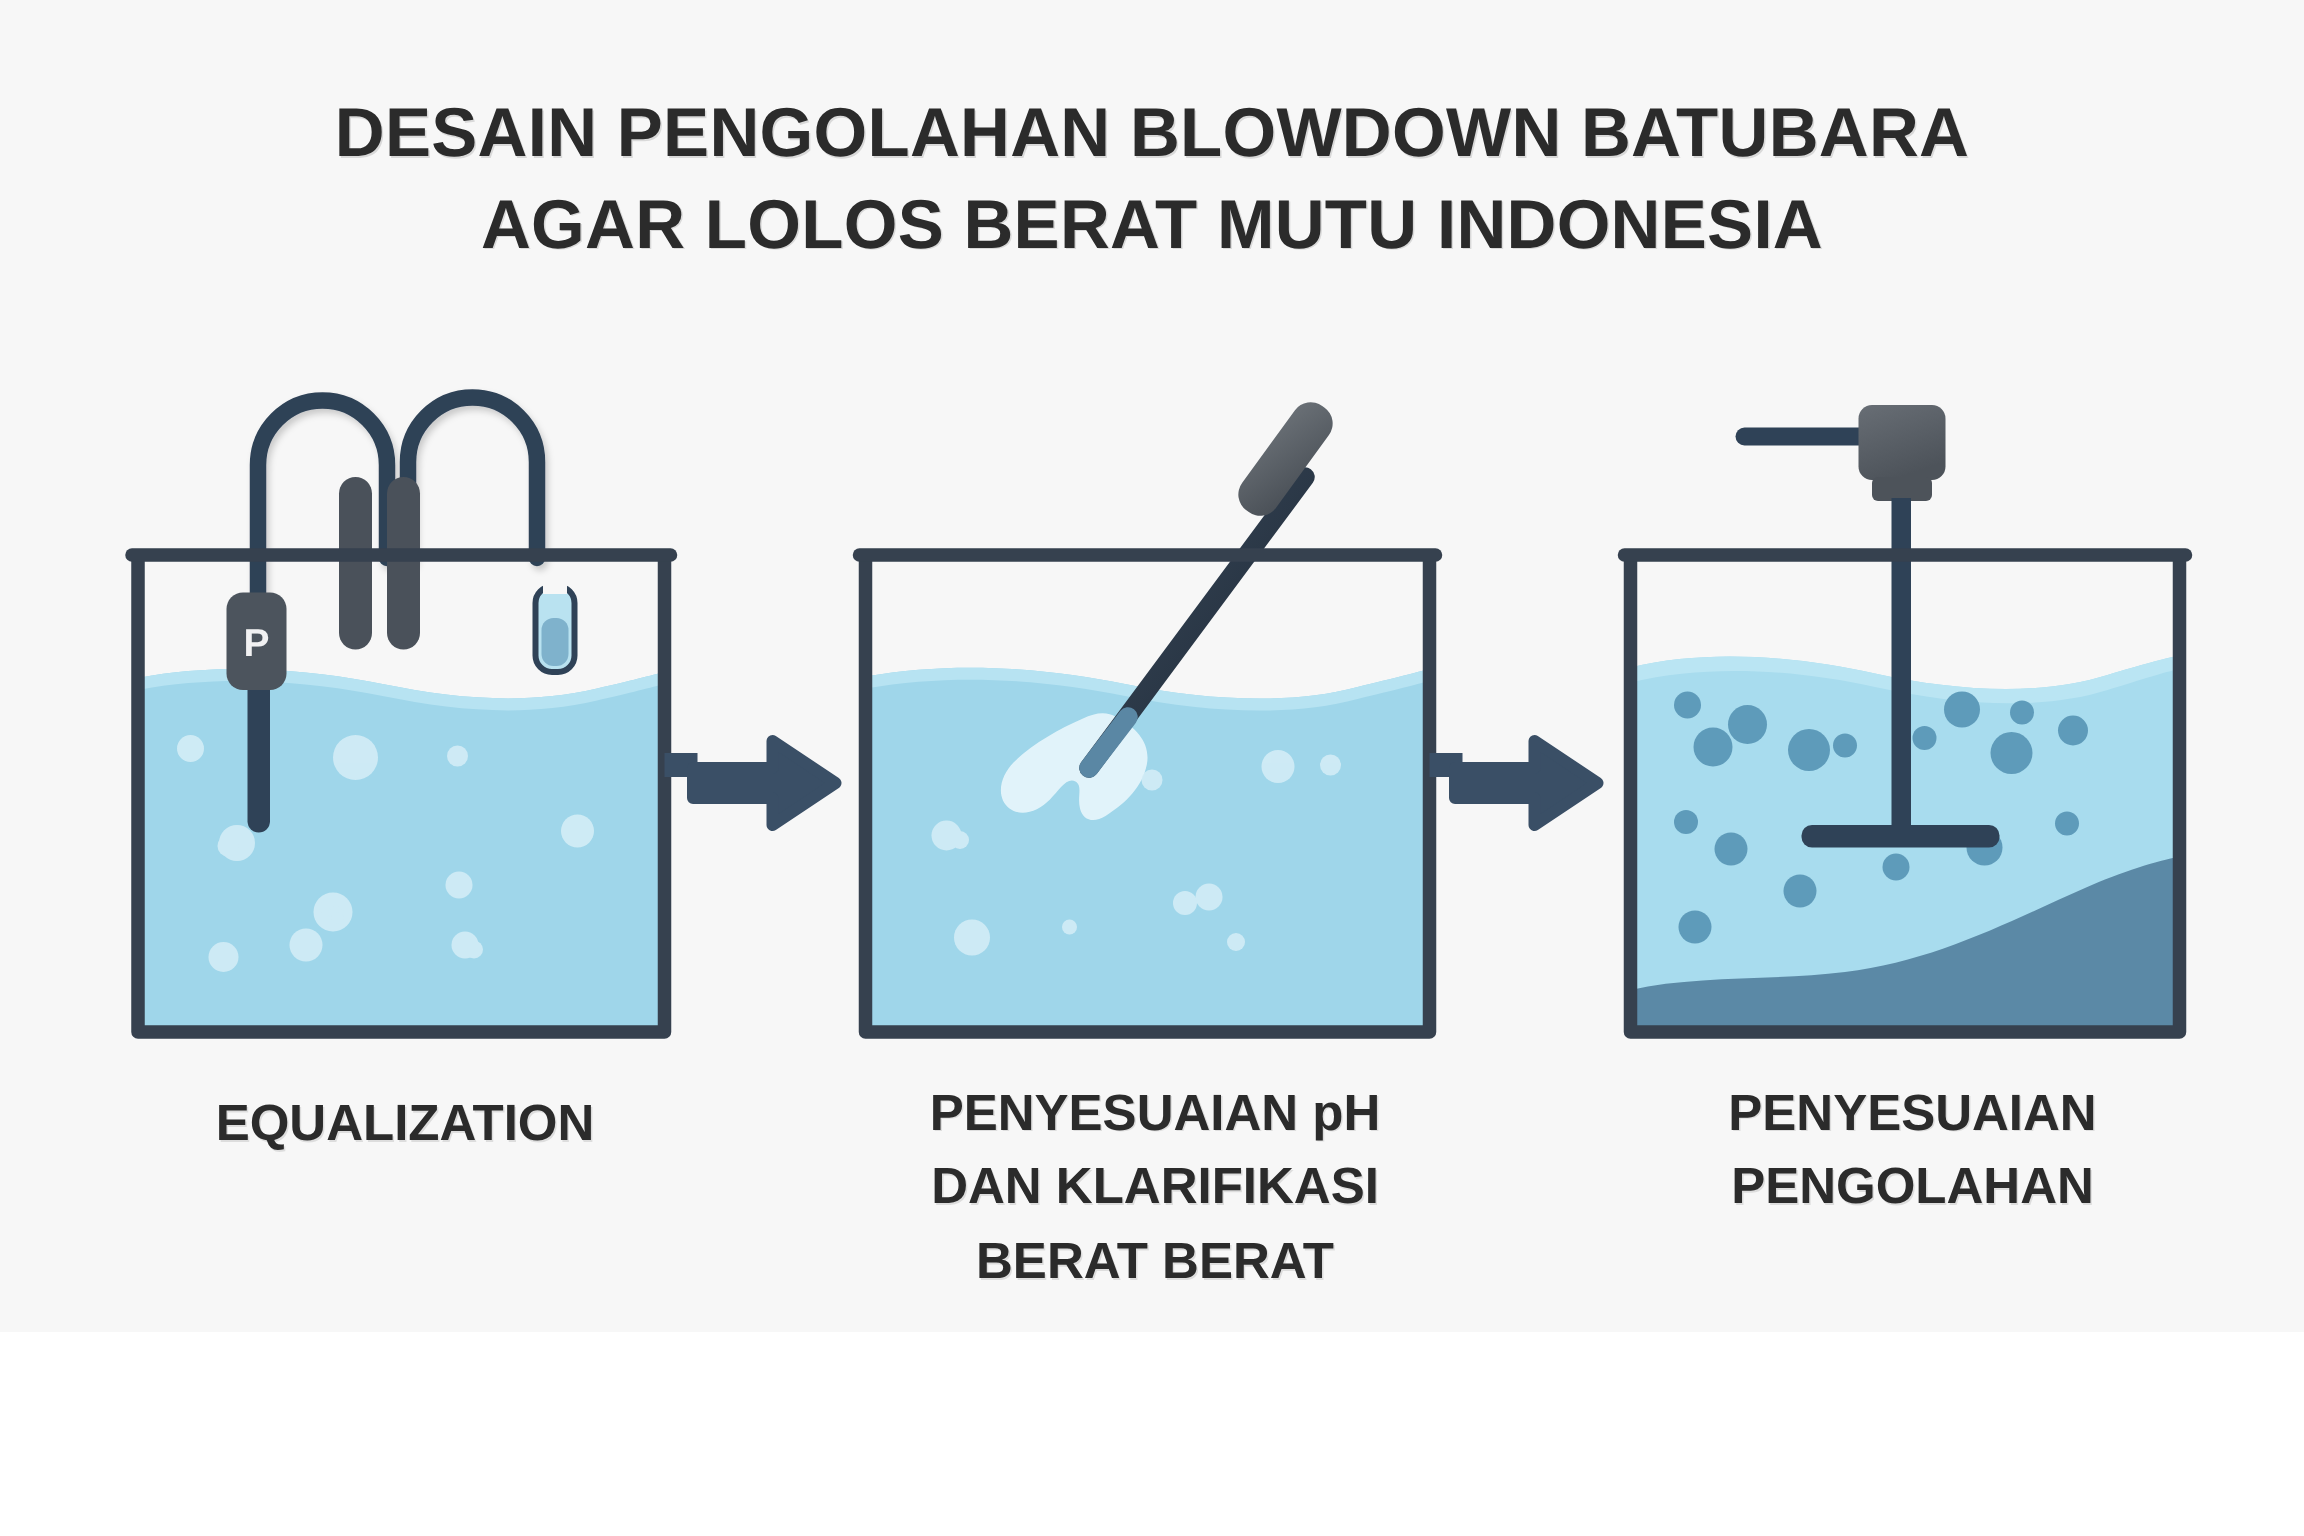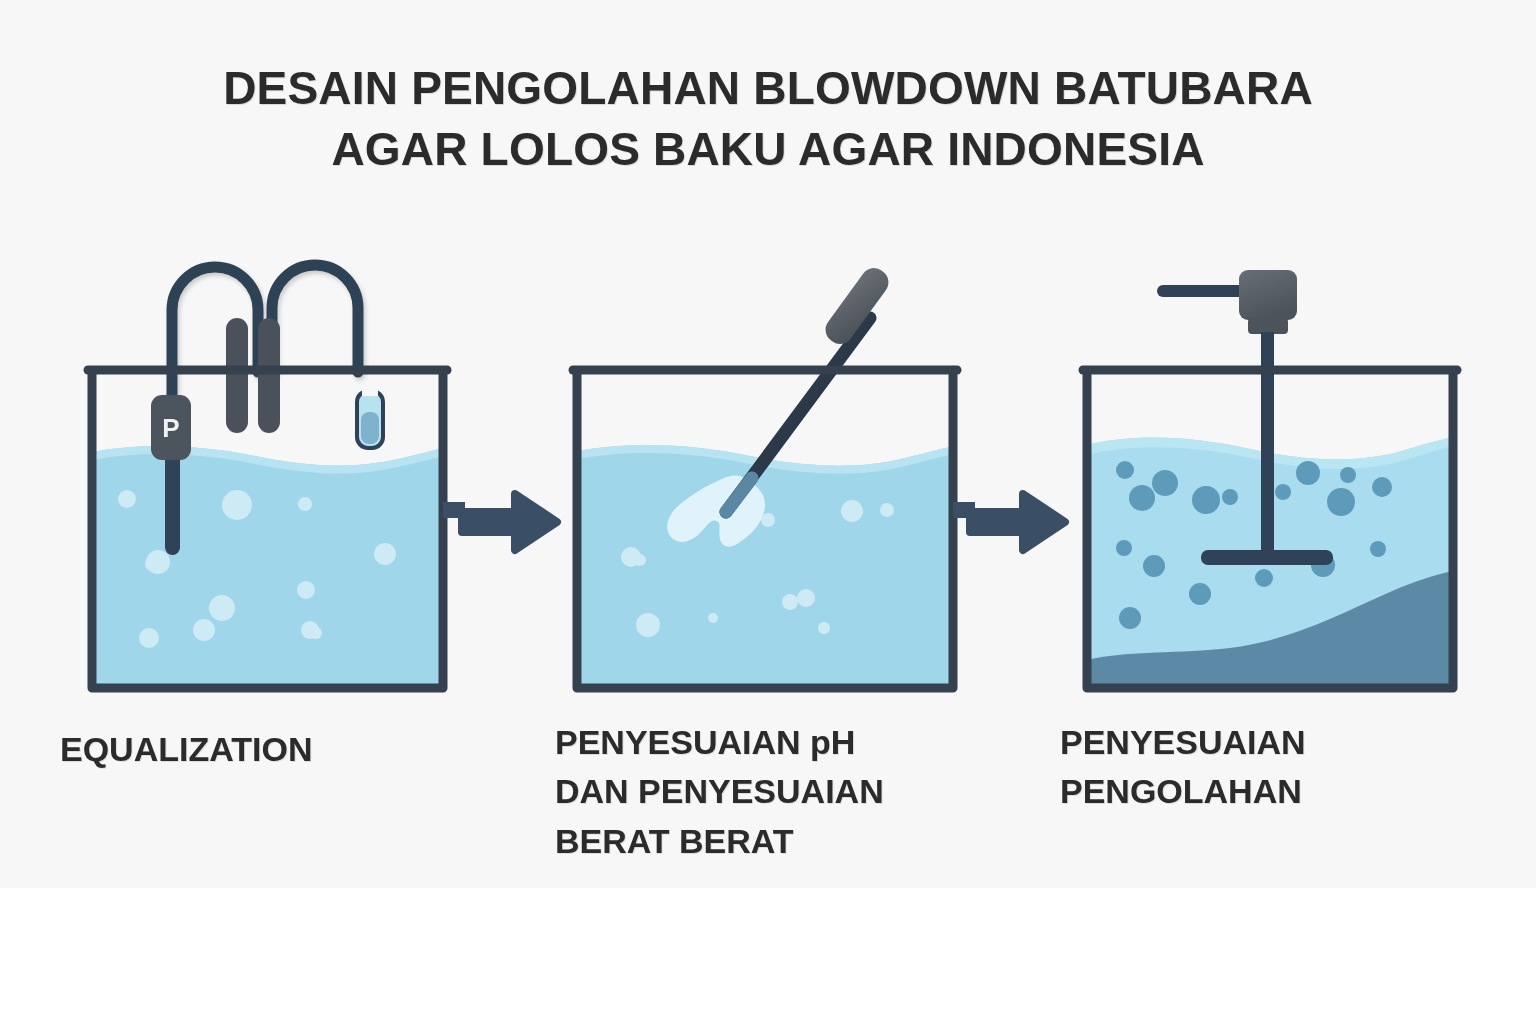--- a/index.html
+++ b/index.html
@@ -37,40 +37,41 @@
     position: absolute;
     left: 0;
     top: 0;
     width: 1536px;
     height: 1024px;
   }
 
   
   .caption {
     position: absolute;
+    text-align: center;
     color: #2b2b2b;
     font-size: 34px;
     font-weight: bold;
     line-height: 1.45;
     text-shadow: 1px 1px 0 rgba(0,0,0,0.10);
   }
   .caption .cline { display: block; white-space: pre; }
 
   #cap-1 { left: 60px;  top: 725px; width: 420px; }
   #cap-2 { left: 555px; top: 718px; width: 430px; }
   #cap-3 { left: 1060px; top: 718px; width: 430px; }
 </style>
 </head>
 <body>
 
 <div id="stage">
 
   <div id="title">
     <span class="tline">DESAIN PENGOLAHAN BLOWDOWN BATUBARA</span>
-    <span class="tline">AGAR LOLOS BAKU AGAR INDONESIA</span>
+    <span class="tline">AGAR LOLOS BERAT MUTU INDONESIA</span>
   </div>
 
   <svg id="scene" viewBox="0 0 1536 1024">
     <defs>
       <clipPath id="clip-tank1">
           <rect x="92" y="372" width="351" height="316"></rect>
         </clipPath>
       <clipPath id="clip-tank2">
           <rect x="577" y="372" width="376" height="316"></rect>
         </clipPath>
@@ -219,21 +220,21 @@
       <line x1="1083" y1="370" x2="1457" y2="370" stroke="#36414f" stroke-width="9" stroke-linecap="round"></line>
     </g>
   </svg>
 
   <div class="caption" id="cap-1">
     <span class="cline">EQUALIZATION</span>
   </div>
 
   <div class="caption" id="cap-2">
     <span class="cline">PENYESUAIAN pH</span>
-    <span class="cline">DAN PENYESUAIAN</span>
+    <span class="cline">DAN KLARIFIKASI</span>
     <span class="cline">BERAT BERAT</span>
   </div>
 
   <div class="caption" id="cap-3">
     <span class="cline">PENYESUAIAN</span>
     <span class="cline">PENGOLAHAN</span>
   </div>
 
 </div>
 

